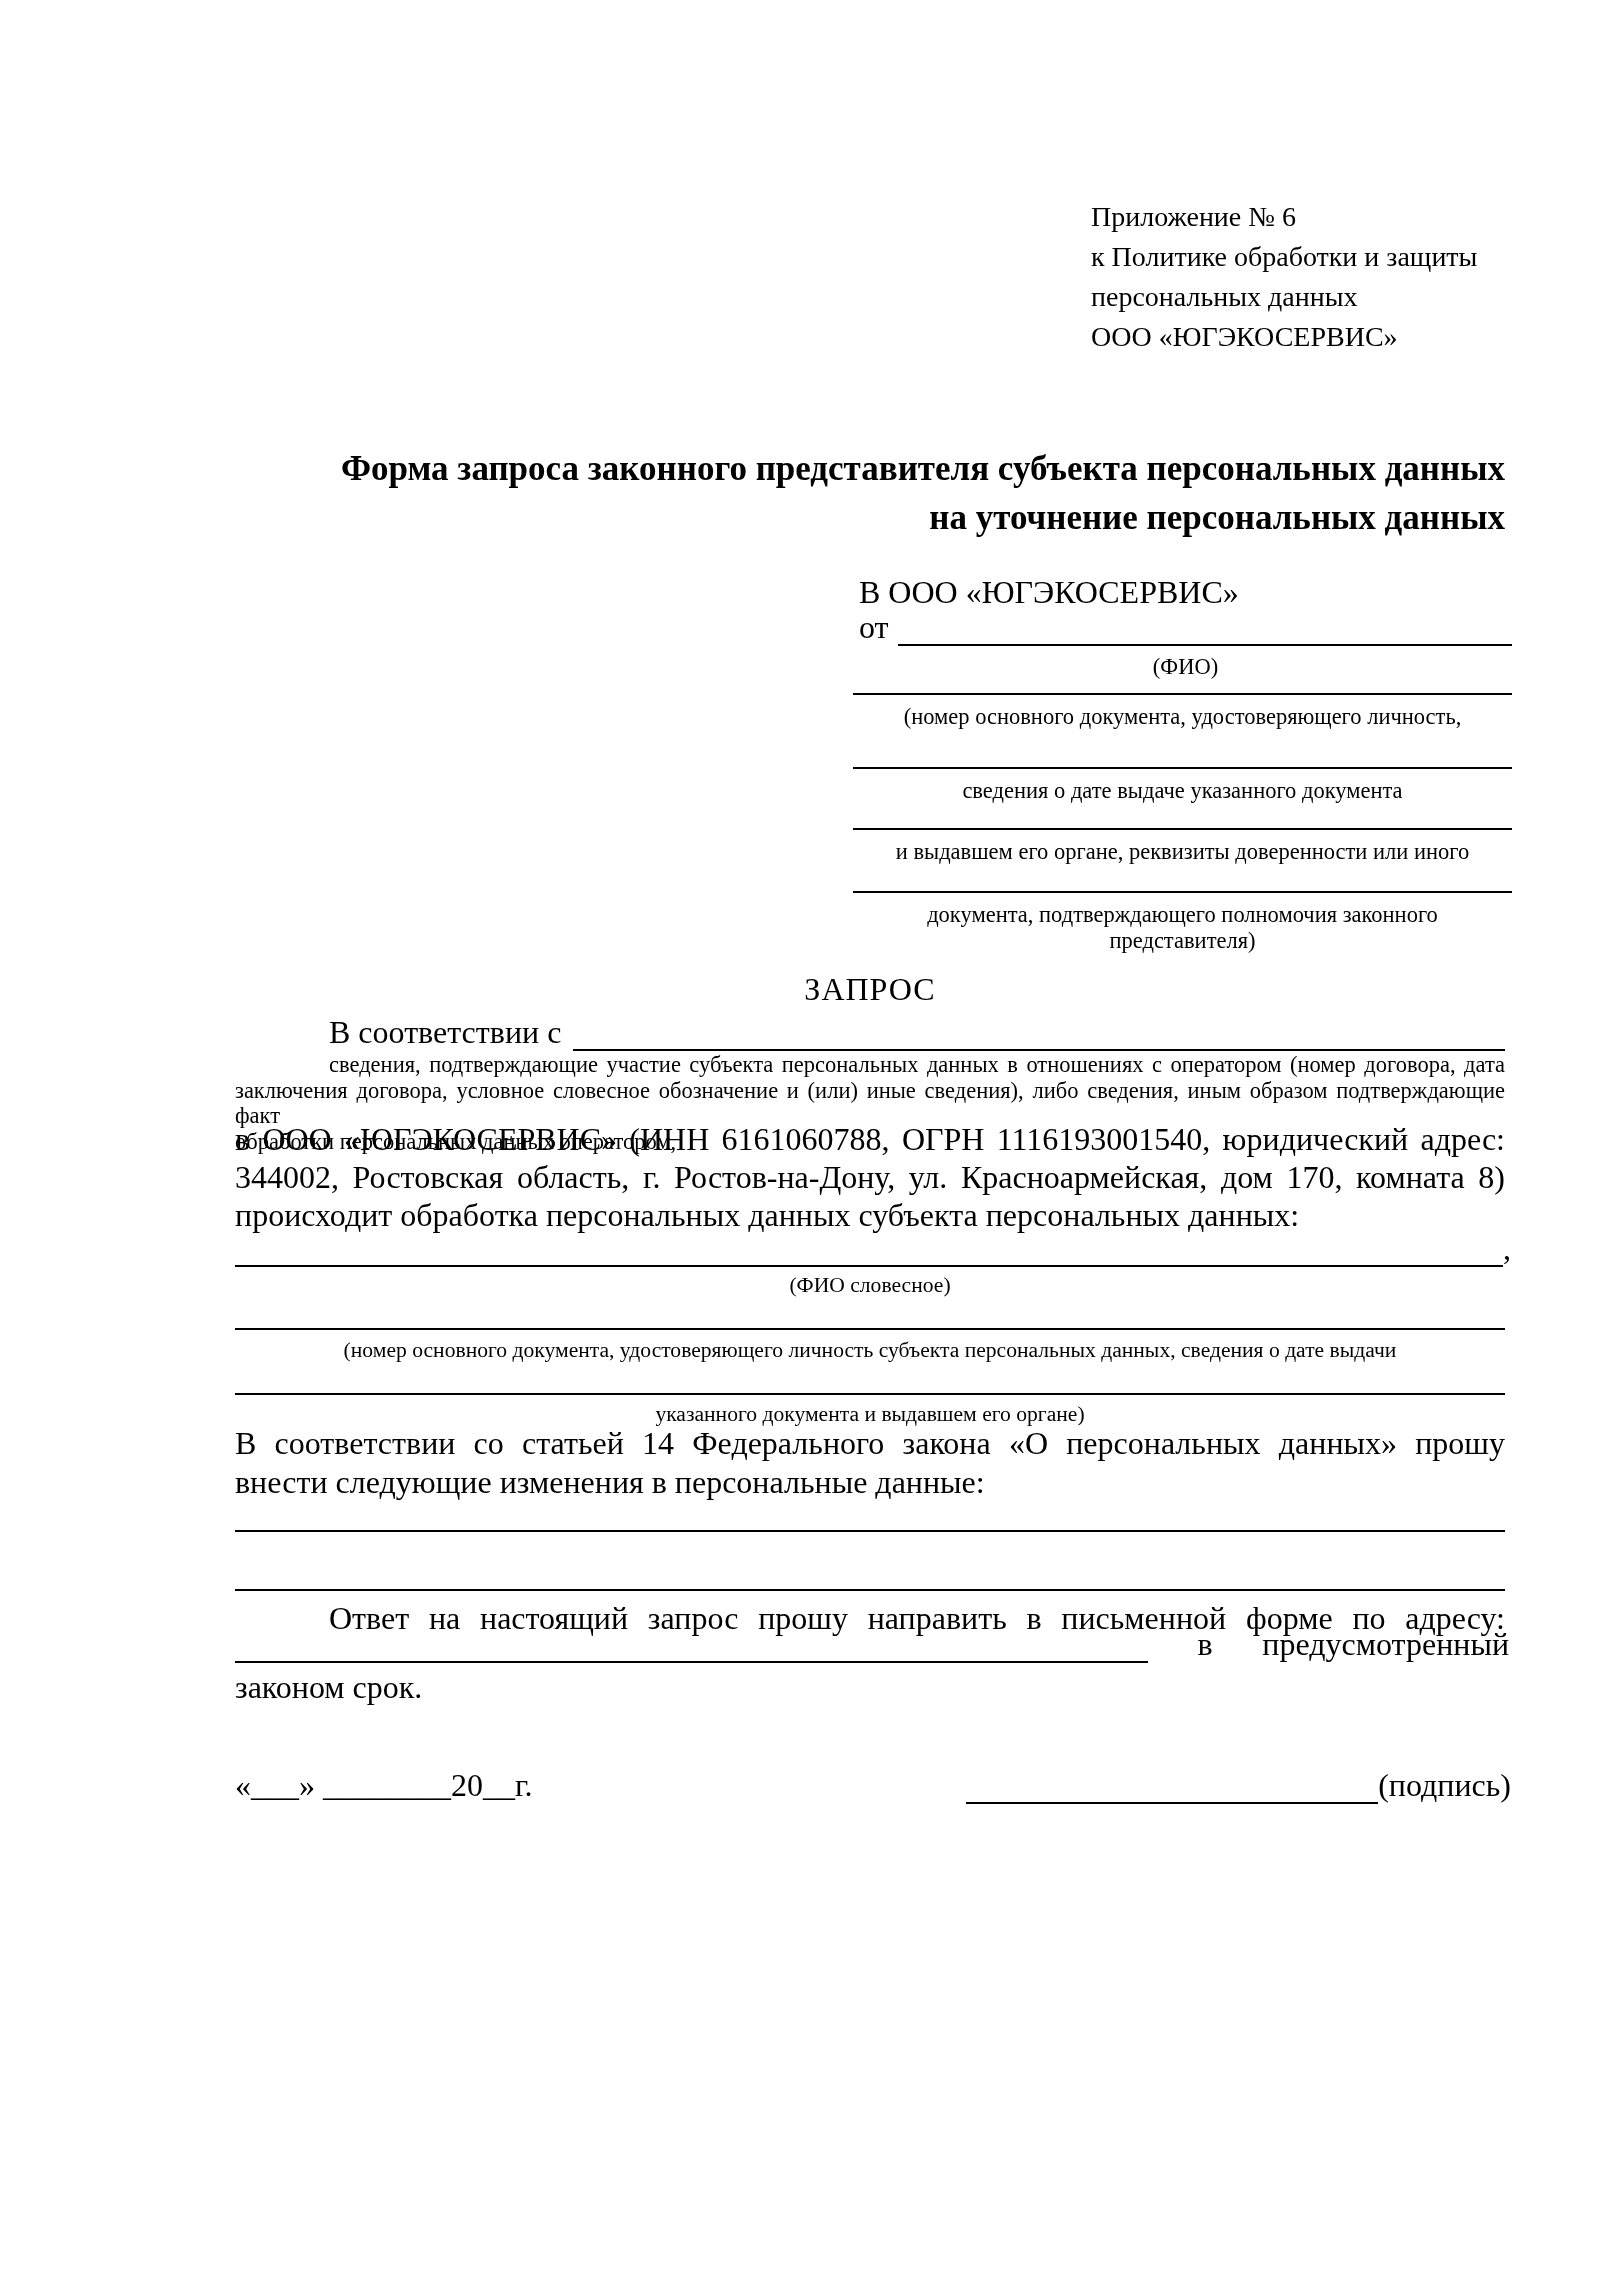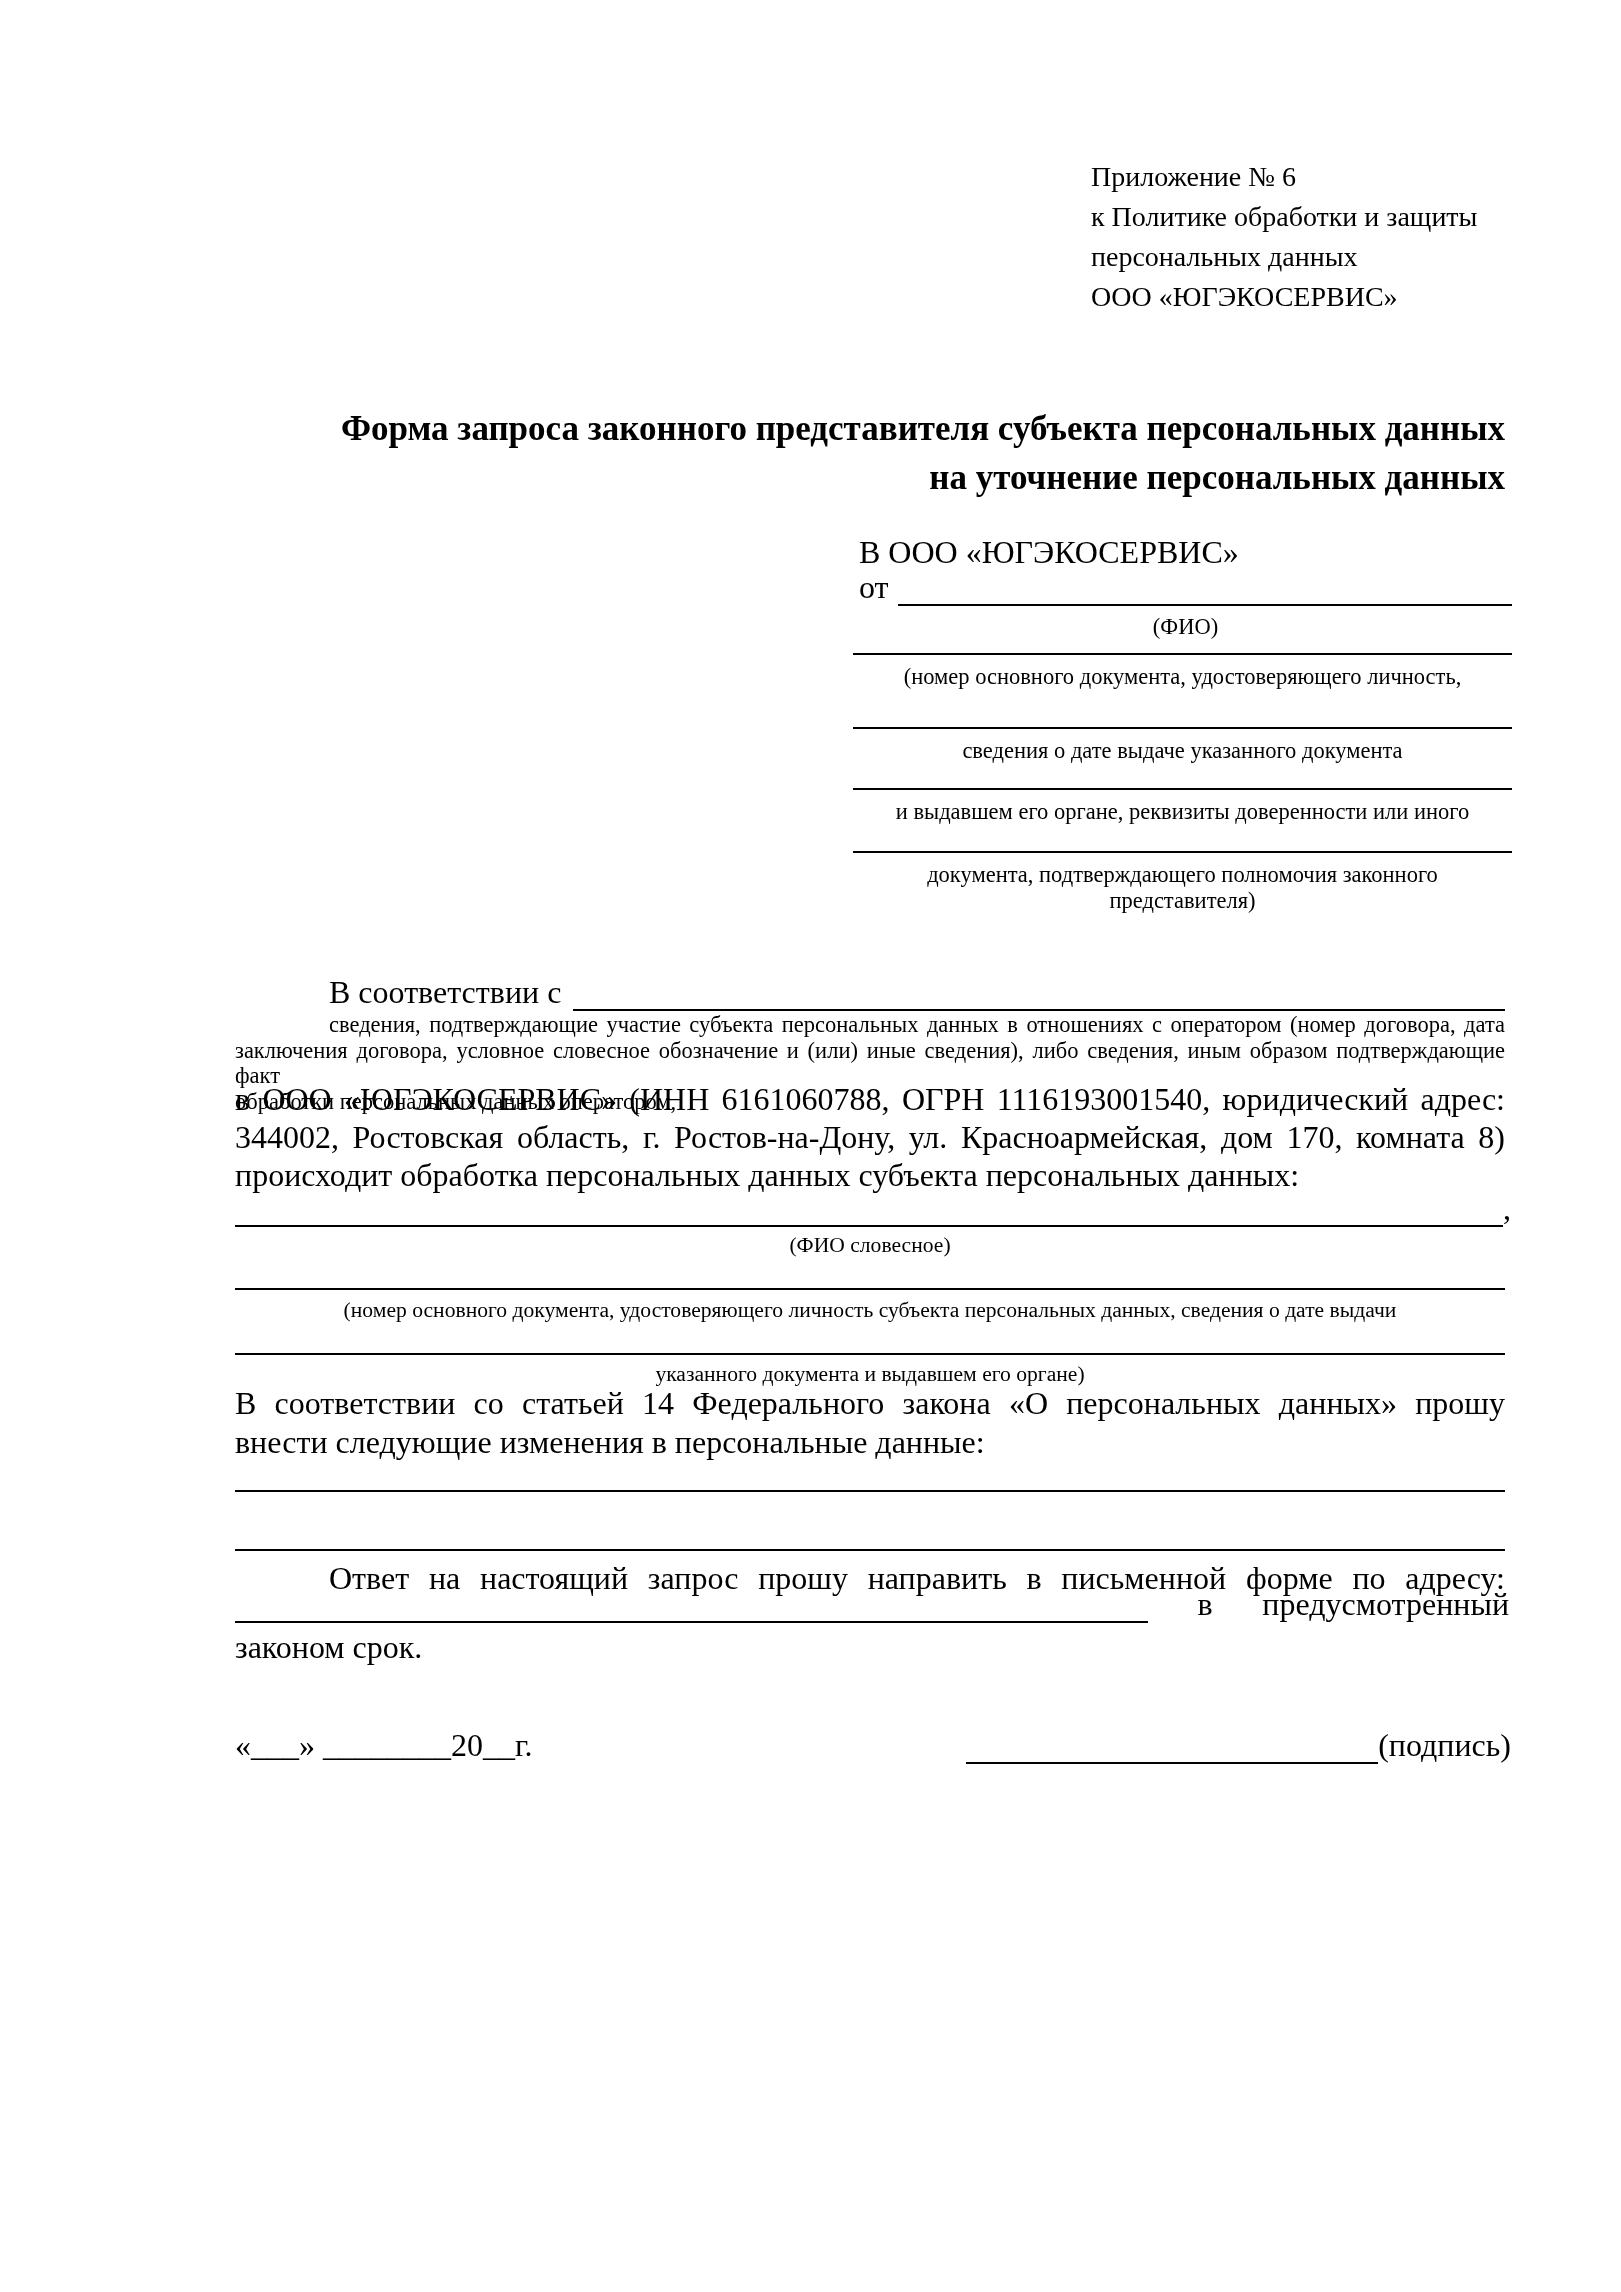--- a/index.html
+++ b/index.html
@@ -4,21 +4,21 @@
 <style>
   html,body{margin:0;padding:0;background:#ffffff;}
   .page{
     position:relative;
     width:1621px;height:2293px;
     background:#ffffff;
     color:#000;
     font-family:"Liberation Serif","DejaVu Serif",serif;
     overflow:hidden;
   }
-  .abs{position:absolute;}
+  .abs{position:absolute;margin-top:40px;}
   
   .appendix{left:1091px;top:157px;font-size:28px;line-height:40px;white-space:nowrap;}
   
   .title{left:235px;top:404px;width:1270px;text-align:right;font-weight:bold;font-size:35px;line-height:49px;}
   
   .addr-to{left:859px;top:534px;font-size:32px;white-space:nowrap;}
   .addr-from{left:859px;top:567px;width:653px;display:flex;align-items:flex-end;font-size:32px;height:39px;}
   .addr-from .uline{flex:1;border-bottom:2.9px solid #000;margin-left:9.8px;height:100%;}
   .cap{font-size:22.5px;text-align:center;}
   .addr-fio{left:859px;top:614px;width:653px;}
@@ -76,20 +76,21 @@
   <div class="abs addr-row cap" style="top:727px;">
     <div>сведения о дате выдаче указанного документа</div>
   </div>
   <div class="abs addr-row cap" style="top:788px;">
     <div>и выдавшем его органе, реквизиты доверенности или иного</div>
   </div>
   <div class="abs addr-row cap" style="top:851px;">
     <div>документа, подтверждающего полномочия законного представителя)</div>
   </div>
 
+  <div class="abs zapros">ЗАПРОС</div>
 
   <div class="abs accordance">
     <span class="lbl">В соответствии с</span>
     <span class="uline"></span>
   </div>
 
   <div class="abs smallprint">
     <div class="jline ind">сведения, подтверждающие участие субъекта персональных данных в отношениях с оператором (номер договора, дата</div>
     <div class="jline">заключения договора, условное словесное обозначение и (или) иные сведения), либо сведения, иным образом подтверждающие факт</div>
     <div>обработки персональных данных оператором,</div>

